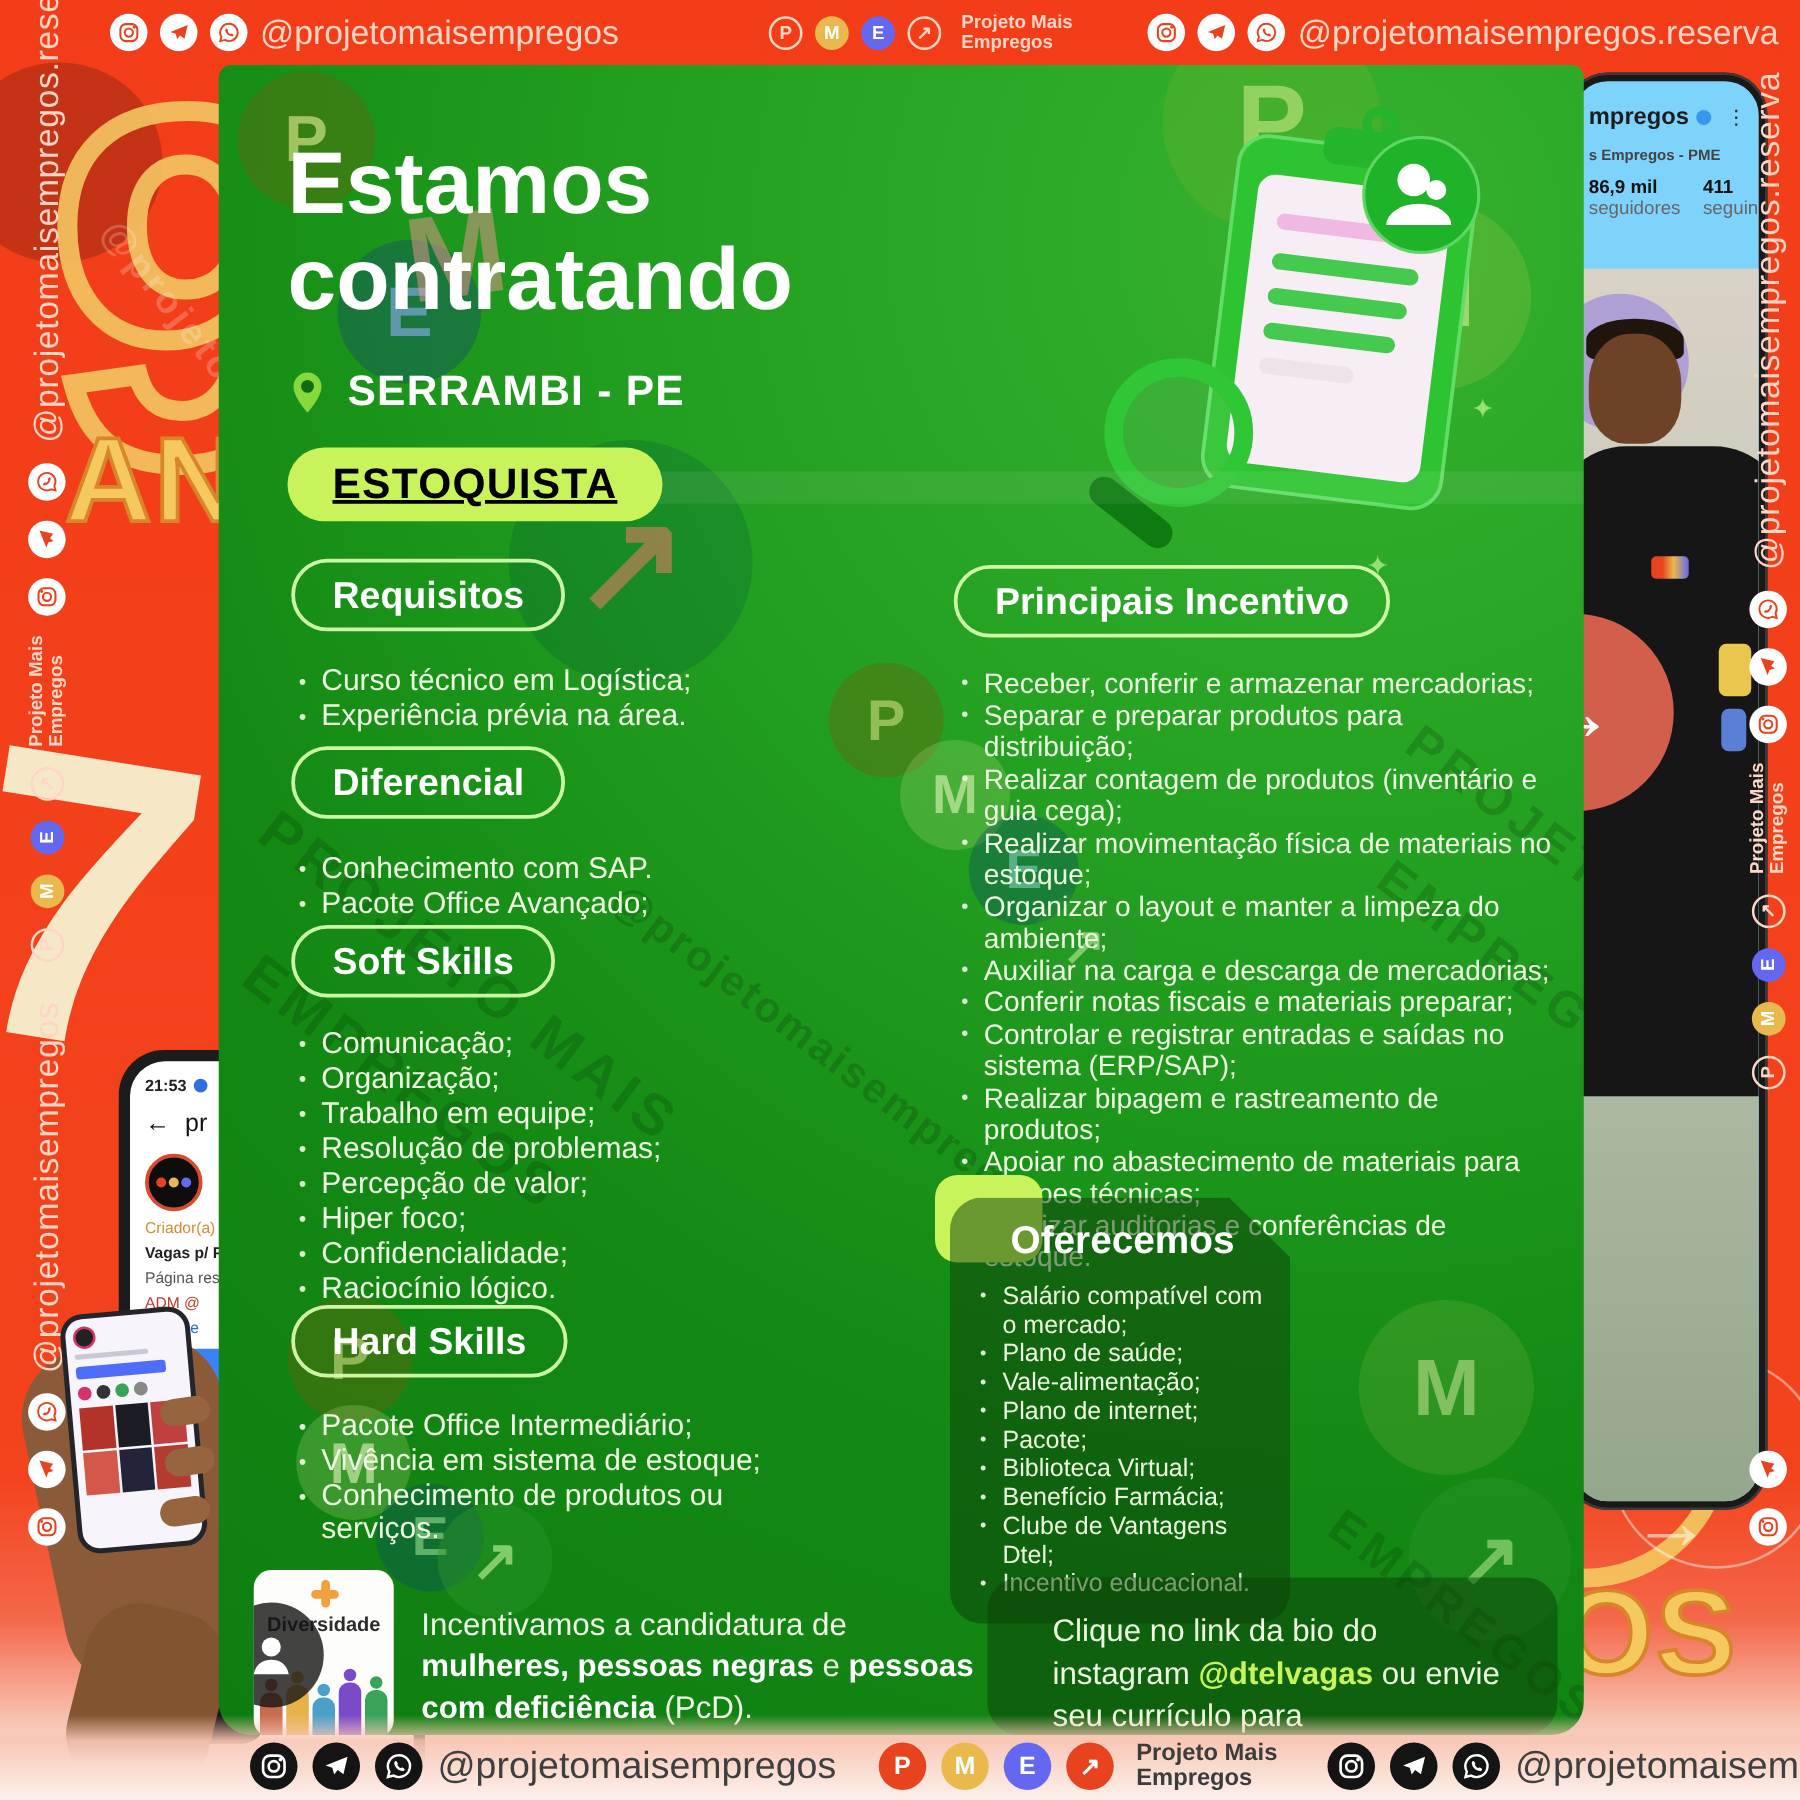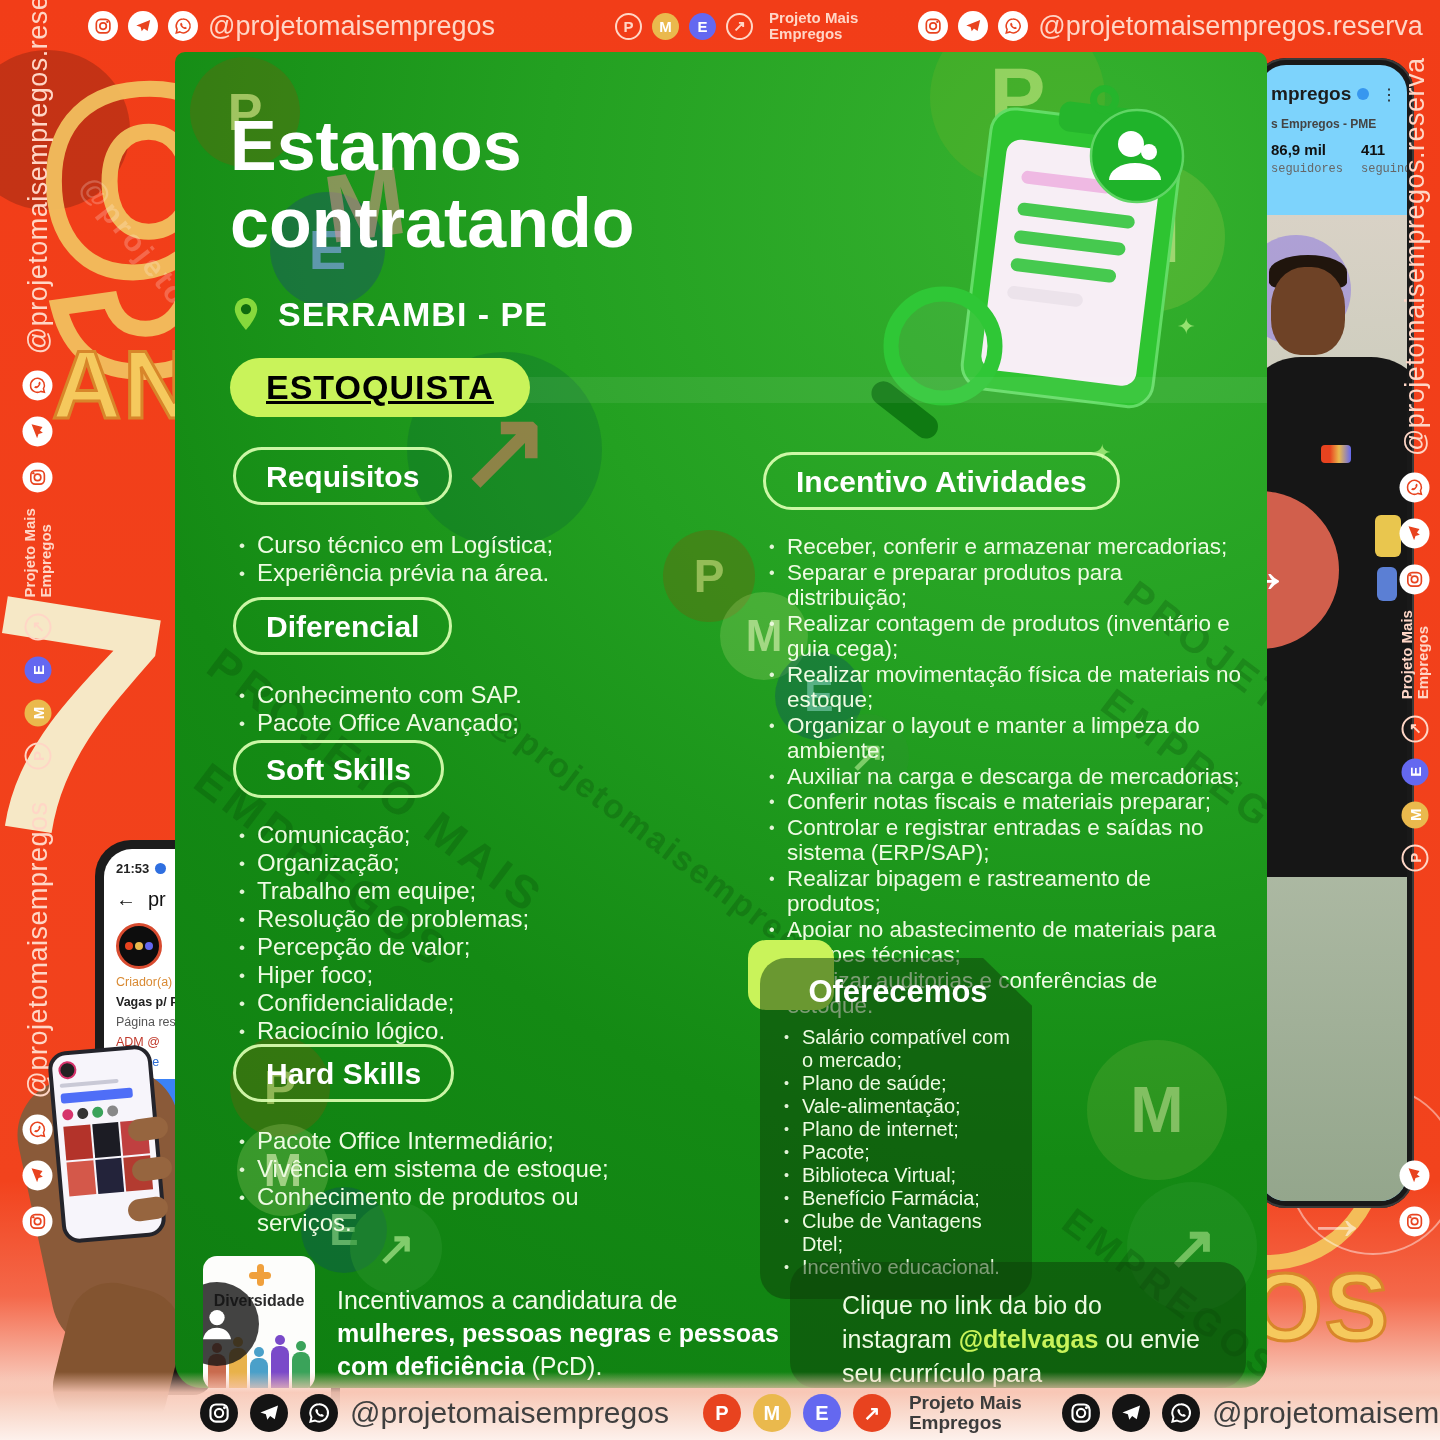--- a/index.html
+++ b/index.html
@@ -70,21 +70,21 @@
   .phone-r { position:absolute; z-index:2; left:1252px; top:58px; width:162px; height:1150px;
              background:#191919; border-radius:34px; padding:7px; box-shadow:0 0 0 2px #3a3a3a inset; }
   .phone-r .scr { width:100%; height:100%; background:#7dd3fc; border-radius:27px; overflow:hidden; position:relative; }
   .pr-user { display:flex; align-items:center; gap:6px; padding:18px 10px 4px 12px; }
   .pr-uname { font-size:19px; font-weight:700; color:#1c1c1c; }
   .pr-verif { width:12px; height:12px; border-radius:50%; background:#3797ef; flex:none; }
   .pr-more { margin-left:auto; font-size:16px; color:#222; }
   .pr-page { padding:8px 12px 0; font-size:12px; font-weight:700; color:#444; white-space:nowrap; }
   .pr-stats { display:flex; gap:18px; padding:10px 12px 12px; }
   .pr-stat b { display:block; font-size:15px; color:#111; }
-  .pr-stat span { font-size:12px; color:#666;font-family:Liberation Mono, monospace; }
+  .pr-stat span { font-size:15px; color:#666; }
   .pr-photo { position:absolute; left:0; right:0; top:150px; bottom:0;
               background:linear-gradient(180deg,#d9d2c6 0%,#bfc7b4 40%,#94a68c 100%); overflow:hidden; }
   .pr-head { position:absolute; left:12px; top:52px; width:74px; height:88px; background:#6e4226; border-radius:45% 45% 40% 40%; }
   .pr-hair { position:absolute; left:10px; top:40px; width:78px; height:34px; background:#20150d; border-radius:50% 50% 20% 20%; }
   .pr-glow { position:absolute; left:-18px; top:20px; width:110px; height:110px; background:rgba(140,120,225,.55); border-radius:50%; }
   .pr-torso { position:absolute; left:-18px; top:142px; width:190px; height:520px; background:#161616; border-radius:60px 60px 0 0; }
   .pr-badge { position:absolute; left:62px; top:230px; width:30px; height:18px; border-radius:4px;
               background:linear-gradient(90deg,#e8431f 30%,#eab94d 60%,#6468f0 100%); }
   .pr-arrowc { position:absolute; left:-78px; top:276px; width:158px; height:158px; background:rgba(236,106,84,.88);
                border-radius:50%; display:flex; align-items:center; justify-content:center;
@@ -127,21 +127,21 @@
   .card { position:absolute; z-index:5; left:175px; top:52px; width:1092px; height:1336px;
           border-radius:10px 10px 26px 26px; overflow:hidden;
           background:radial-gradient(circle at 82% 10%, #36b22f 0%, #23a021 35%, #148a14 65%, #0e7d11 100%); }
 
   .wm-c { position:absolute; border-radius:50%; display:flex; align-items:center; justify-content:center;
           font-weight:800; pointer-events:none; }
   .wm-t { position:absolute; font-weight:800; letter-spacing:5px; color:rgba(6,55,6,.22); white-space:nowrap;
           transform:rotate(37deg); transform-origin:left top; pointer-events:none; }
 
   .card-title { position:absolute; left:55px; top:56px; font-size:70px; font-weight:800; color:#fff; line-height:77px; }
-  .loc-row { position:absolute; left:55px; top:242px; display:flex; align-items:center; gap:16px; }
+  .loc-row { position:absolute; left:55px; top:242px; display:flex; align-items:flex-start; gap:16px; }
   .loc-text { font-size:34px; font-weight:700; color:#fff; letter-spacing:1px; }
   .badge-band { position:absolute; left:60px; top:325px; right:0; height:26px; background:rgba(255,255,255,.07); }
   .role-badge { position:absolute; left:55px; top:306px; background:#c9f35a; color:#000000;
                 font-size:34px; font-weight:800; letter-spacing:1px; padding:10px 36px; border-radius:30px;text-decoration:underline; }
 
   .pill { display:inline-block; border:3px solid rgba(219,255,178,.92); border-radius:36px;
           padding:0 30px; height:58px; line-height:53px; font-size:30px; font-weight:700; color:#fff; }
   .sec { position:absolute; }
 
   .blist { list-style:none; color:#eefbe2; font-weight:500; }
@@ -485,21 +485,21 @@
     <div class="sec" style="left:58px;top:992px">
       <div class="pill">Hard Skills</div>
     </div>
     <ul class="blist left sec" style="left:62px;top:1076px">
         <li>Pacote Office Intermediário;</li>
         <li>Vivência em sistema de estoque;</li>
         <li>Conhecimento de produtos ou serviços.</li>
       </ul>
 
     <div class="sec" style="left:588px;top:400px">
-      <div class="pill">Incentivo Atividades</div>
+      <div class="pill">Principais Incentivo</div>
     </div>
     <ul class="blist right sec" style="left:592px;top:482px">
         <li>Receber, conferir e armazenar mercadorias;</li>
         <li>Separar e preparar produtos para distribuição;</li>
         <li>Realizar contagem de produtos (inventário e guia cega);</li>
         <li>Realizar movimentação física de materiais no estoque;</li>
         <li>Organizar o layout e manter a limpeza do ambiente;</li>
         <li>Auxiliar na carga e descarga de mercadorias;</li>
         <li>Conferir notas fiscais e materiais preparar;</li>
         <li>Controlar e registrar entradas e saídas no sistema (ERP/SAP);</li>

